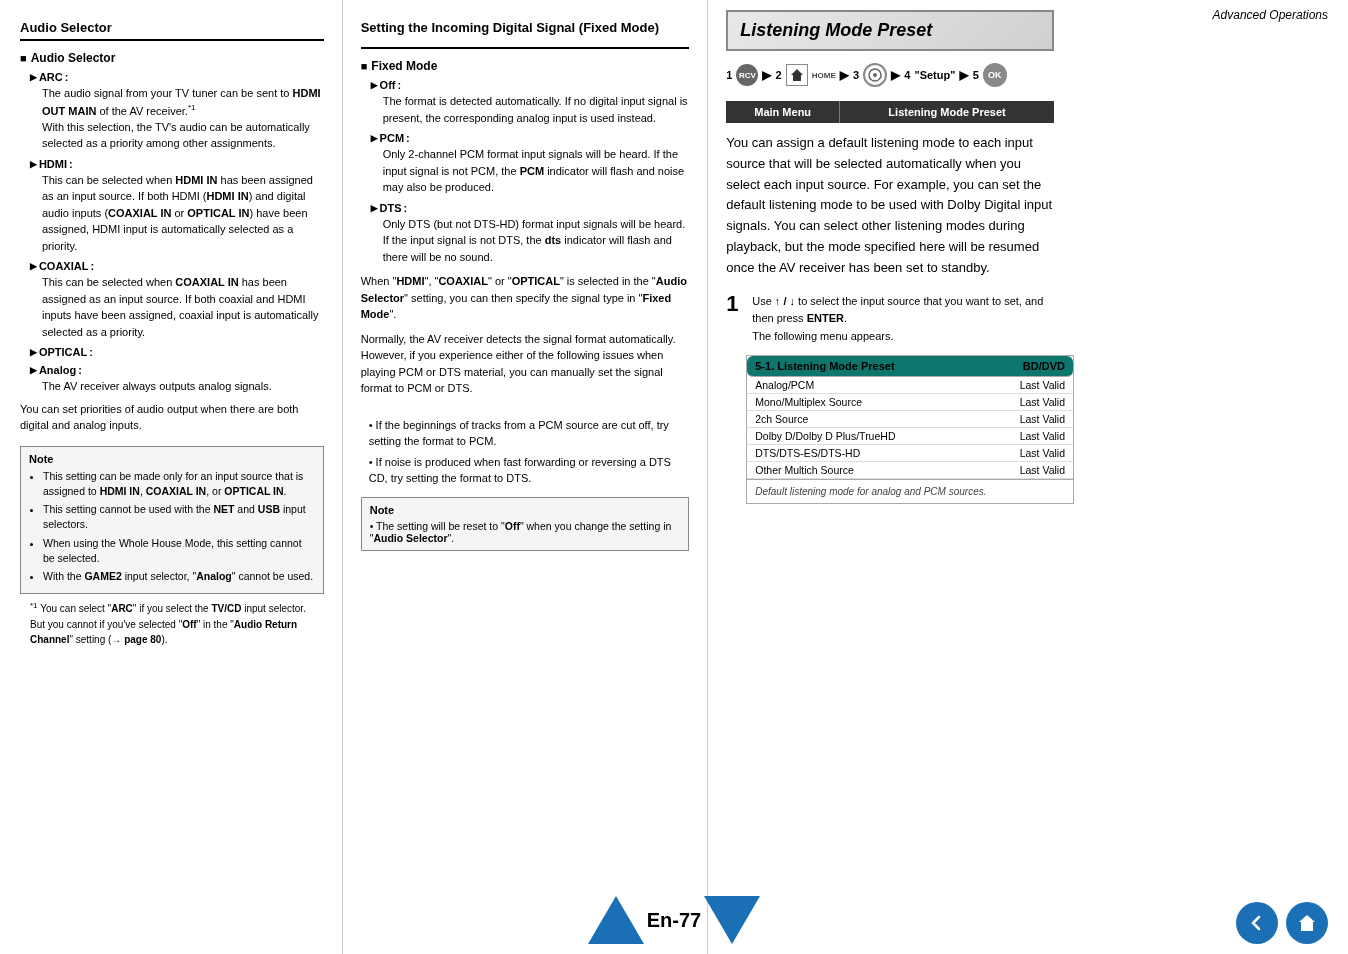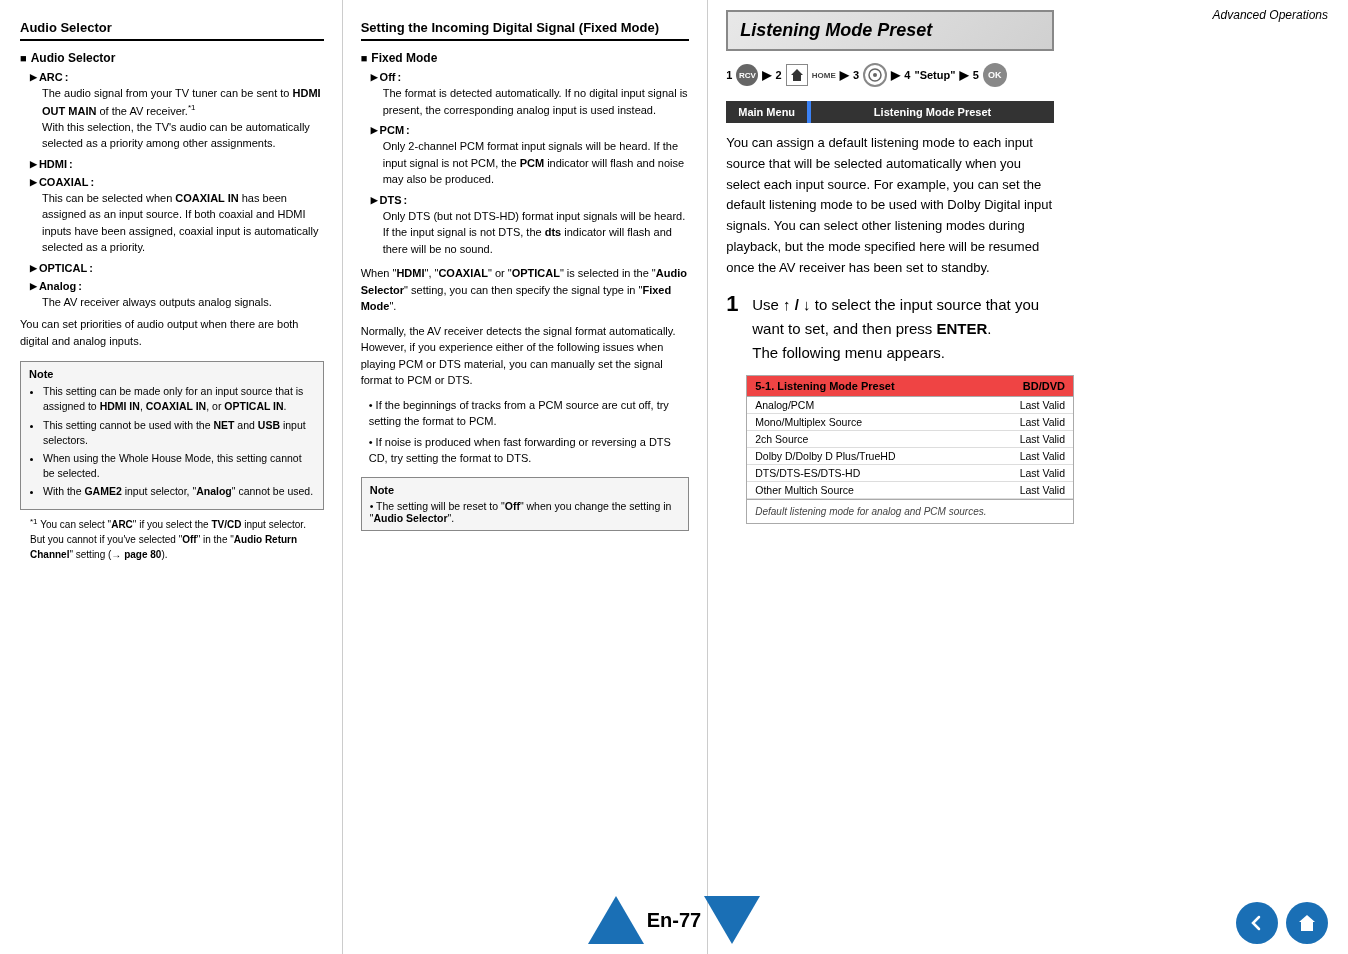--- a/index.html
+++ b/index.html
@@ -48,21 +48,21 @@
       font-size: 13px;
       font-weight: bold;
       border-bottom: 2px solid #000;
       padding-bottom: 4px;
       margin-bottom: 10px;
     }
     h2.section-title-mid {
       font-size: 13px;
       font-weight: bold;
       border-bottom: 2px solid #000;
-      padding-bottom: 4px;
+      padding-bottom: 12px;
       margin-bottom: 10px;
     }
 
     .subsection-title {
       font-size: 12px;
       font-weight: bold;
       margin-bottom: 6px;
       display: flex;
       align-items: center;
       gap: 4px;
@@ -185,22 +185,22 @@
 
     .menu-bar {
       display: flex;
       background: #333;
       color: #fff;
       font-size: 11px;
       font-weight: bold;
       margin-bottom: 10px;
     }
     .menu-bar-left {
-      padding: 5px 12px;
-      border-right: 4px solid #3b82f6;
+      padding: 5px 28px;
+      border-right: 1px solid #3b82f6;
     }
     .menu-bar-right {
       padding: 5px 12px;
       flex: 1;
       text-align: center;
     }
 
     .description-text {
       font-size: 13px;
       line-height: 1.6;
@@ -213,39 +213,40 @@
       margin-bottom: 10px;
     }
     .step-num-large {
       font-size: 22px;
       font-weight: bold;
       line-height: 1;
       flex-shrink: 0;
       width: 18px;
     }
     .step-content {
-      font-size: 15px;
+      font-size: 11px;
       line-height: 1.6;
     }
     .step-content b { font-weight: bold; }
 
     .menu-table {
       border: 1px solid #aaa;
       width: 100%;
       margin: 10px 0 10px 20px;
       font-size: 10.5px;
     }
     .menu-table-header {
       display: flex;
       justify-content: space-between;
-      background: #ef4444;
+      background: #0f766e;
       border-bottom: 1px solid #aaa;
       padding: 4px 8px;
       font-weight: bold;
       font-size: 11px;
+      border-radius: 6px;
     }
     .menu-table-row {
       display: flex;
       justify-content: space-between;
       padding: 2px 8px;
       border-bottom: 1px solid #ddd;
     }
     .menu-table-row:last-child {
       border-bottom: none;
     }
@@ -343,20 +344,23 @@
     <div class="item-block">
       <div class="item-title"><span>ARC</span>:</div>
       <div class="item-body">
         The audio signal from your TV tuner can be sent to <b>HDMI OUT MAIN</b> of the AV receiver.<sup>*1</sup><br>
         With this selection, the TV's audio can be automatically selected as a priority among other assignments.
       </div>
     </div>
 
     <div class="item-block">
       <div class="item-title"><span>HDMI</span>:</div>
+      <div class="item-body">
+        This can be selected when <b>HDMI IN</b> has been assigned as an input source. If both HDMI (<b>HDMI IN</b>) and digital audio inputs (<b>COAXIAL IN</b> or <b>OPTICAL IN</b>) have been assigned, HDMI input is automatically selected as a priority.
+      </div>
     </div>
 
     <div class="item-block">
       <div class="item-title"><span>COAXIAL</span>:</div>
       <div class="item-body">
         This can be selected when <b>COAXIAL IN</b> has been assigned as an input source. If both coaxial and HDMI inputs have been assigned, coaxial input is automatically selected as a priority.
       </div>
     </div>
 
     <div class="item-block">
@@ -410,21 +414,21 @@
       <div class="item-title"><span>DTS</span>:</div>
       <div class="item-body">
         Only DTS (but not DTS-HD) format input signals will be heard. If the input signal is not DTS, the <b>dts</b> indicator will flash and there will be no sound.
       </div>
     </div>
 
     <div class="item-body" style="padding-left:0; margin: 8px 0;">
       When "<b>HDMI</b>", "<b>COAXIAL</b>" or "<b>OPTICAL</b>" is selected in the "<b>Audio Selector</b>" setting, you can then specify the signal type in "<b>Fixed Mode</b>".
     </div>
 
-    <div class="item-body" style="padding-left:0; margin-bottom:8px;">
+    <div class="item-body" style="padding-left:0; margin-bottom:20px;">
       Normally, the AV receiver detects the signal format automatically. However, if you experience either of the following issues when playing PCM or DTS material, you can manually set the signal format to PCM or DTS.
     </div>
 
     <div class="item-body" style="padding-left:8px; margin-bottom:4px;">
       • If the beginnings of tracks from a PCM source are cut off, try setting the format to PCM.
     </div>
     <div class="item-body" style="padding-left:8px; margin-bottom:10px;">
       • If noise is produced when fast forwarding or reversing a DTS CD, try setting the format to DTS.
     </div>
 

